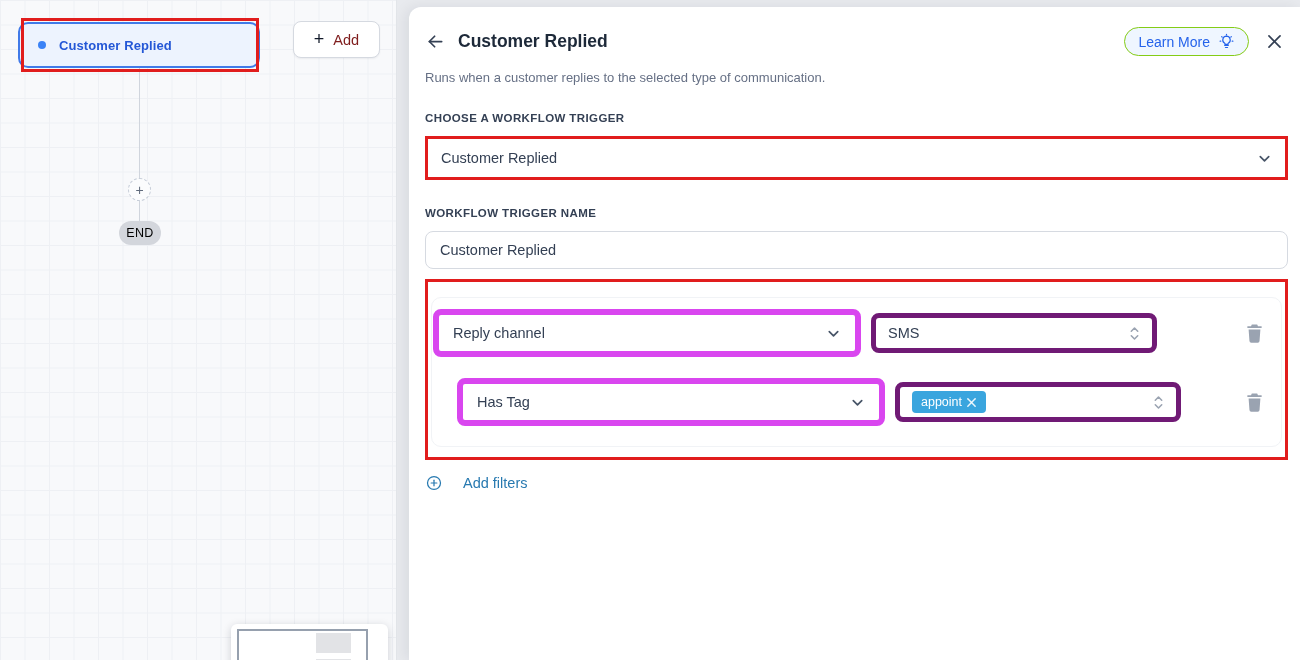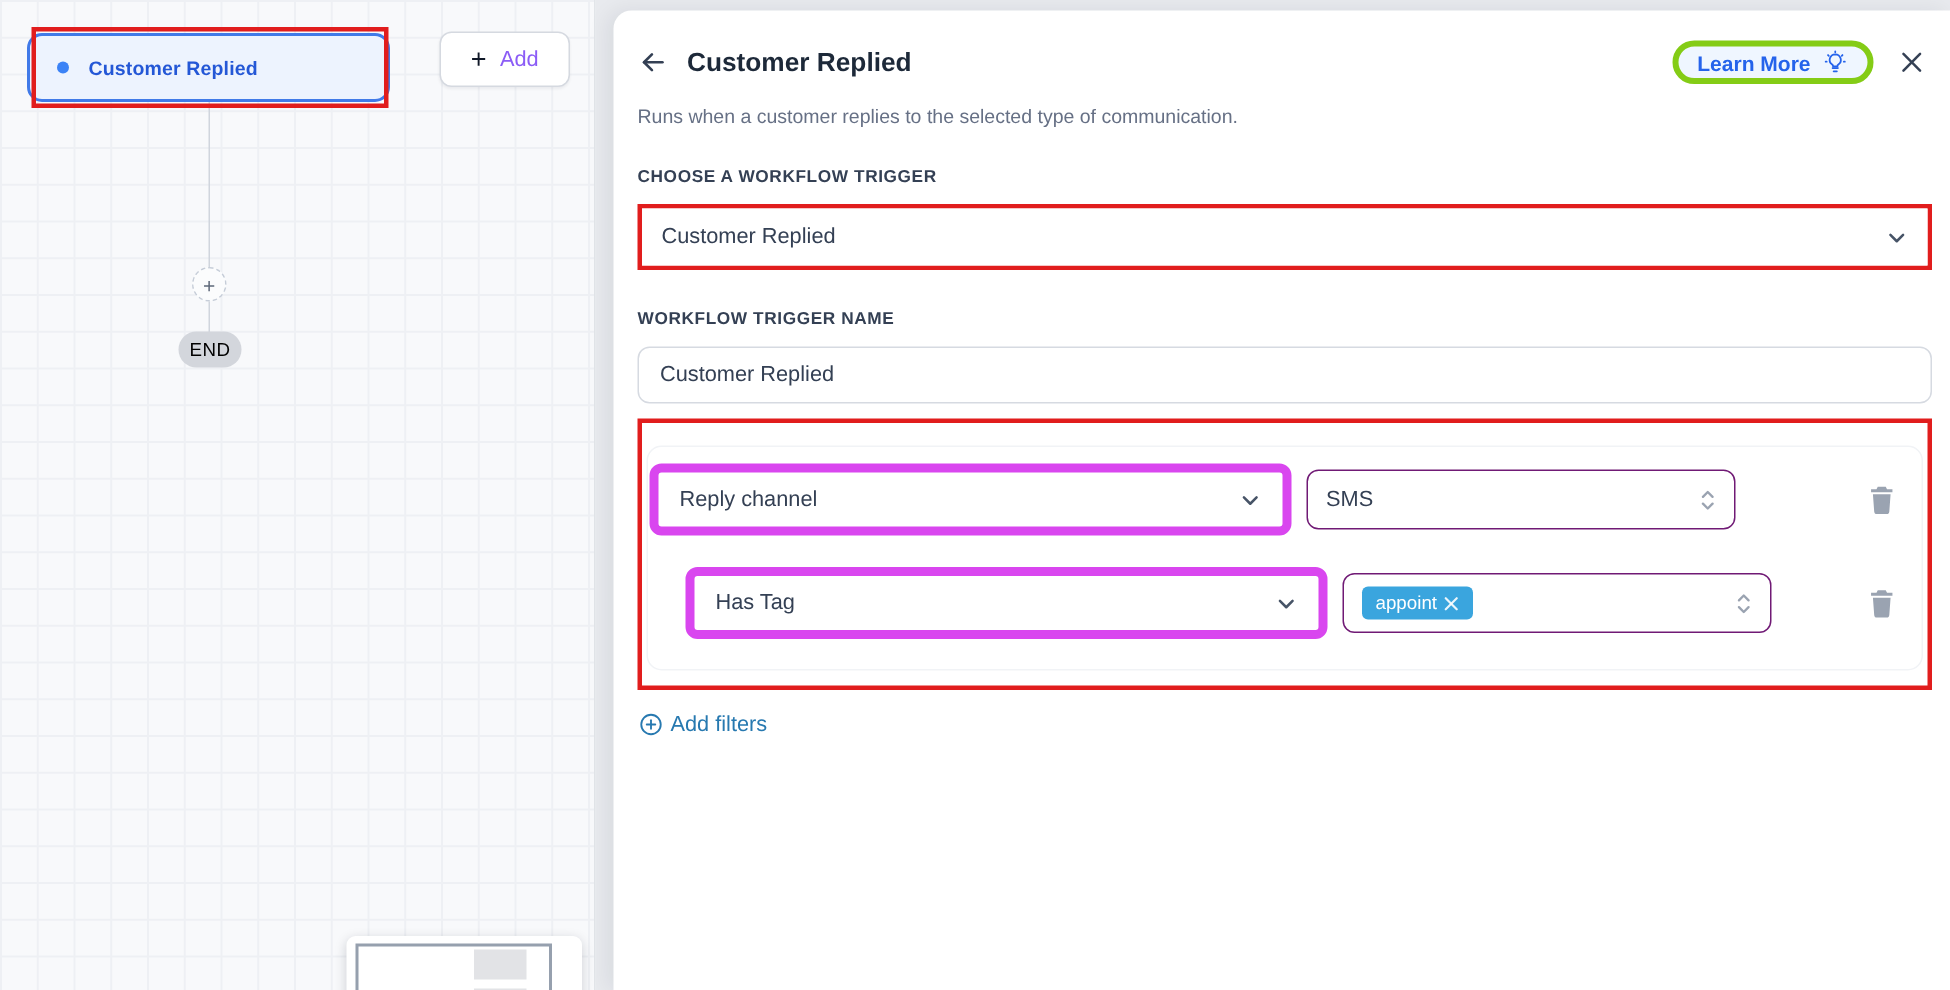--- a/index.html
+++ b/index.html
@@ -35,21 +35,21 @@
   .annotation { position: absolute; border: 3px solid #e11d1d; pointer-events: none; z-index: 30; }
   .anno-node { left: 21px; top: 18px; width: 238px; height: 54px; }
   .add-button {
     position: absolute; left: 293px; top: 21px; width: 87px; height: 37px;
     background: #ffffff; border: 1px solid #d5d9e0; border-radius: 8px;
     box-shadow: 0 1px 2px rgba(16,24,40,.06);
     display: flex; align-items: center; justify-content: center; gap: 9px;
     cursor: pointer;
   }
   .add-plus { font-size: 18px; font-weight: 400; color: #101828; line-height: 1; margin-top: -2px; }
-  .add-label { font-size: 14.5px; font-weight: 500; color: #8b5cf6; }
+  .add-label { font-size: 14.5px; font-weight: 500; color: #7f1d1d; }
   .plus-node {
     position: absolute; left: 128px; top: 178px; width: 23px; height: 23px;
     border: 1px dashed #c6cdd8; border-radius: 50%; background: #fbfcfd;
     color: #5f6a7b; font-size: 14px; display: flex; align-items: center; justify-content: center;
     cursor: pointer;
   }
   .end-node {
     position: absolute; left: 119px; top: 221px; width: 42px; height: 24px;
     background: #d3d6dc; border-radius: 12px; color: #000000;
     font-size: 12.5px; display: flex; align-items: center; justify-content: center;
@@ -71,22 +71,22 @@
     background: #ffffff; border-top-left-radius: 12px;
     box-shadow: -4px 0 14px rgba(16,24,40,.07);
     padding: 20px 12px 0 16px;
   }
   .panel-header { display: flex; align-items: center; }
   .back-btn { width: 24px; height: 24px; display: flex; align-items: center; color: #344054; cursor: pointer; }
   .panel-title { margin-left: 9px; font-size: 17.5px; font-weight: 600; color: #1d2939; }
   .header-spacer { flex: 1; }
   .learn-more-btn {
     display: flex; align-items: center; gap: 8px; padding: 5px 13px; height: 29px;
-    border: 4px solid #84cc16; border-radius: 15px; background: #eff6ff;
-    color: #2563eb; font-size: 14px; font-weight: 700; cursor: pointer;
+    border: 1px solid #84cc16; border-radius: 15px; background: #eff6ff;
+    color: #2563eb; font-size: 14px; font-weight: 400; cursor: pointer;
   }
   .close-btn { margin-left: 16px; margin-right: 4px; color: #344054; cursor: pointer; display: flex; align-items: center; }
   .panel-desc { margin-top: 14px; font-size: 13px; color: #667085; }
   .section-label {
     margin-top: 27px; font-size: 11.5px; font-weight: 700; color: #344054; letter-spacing: .4px;
   }
   .anno-box { border: 3px solid #e11d1d; }
   .trigger-select-wrap { margin-top: 12px; height: 44px; }
   .select-display {
     width: 100%; height: 100%; background: #fff;
@@ -102,32 +102,32 @@
   .filters-label { margin: 3px 0 0 5px; font-size: 11.5px; font-weight: 700; color: #344054; letter-spacing: .4px; }
   .filters-card { margin-top: 10px; border: 1px solid #f1f3f6; border-radius: 10px; padding: 11px 8px 20px 1px; }
   .filter-row { display: flex; align-items: center; }
   .filter-row + .filter-row { margin-top: 21px; padding-left: 24px; }
   .f-select {
     width: 428px; height: 48px; border: 6px solid #d946ef; border-radius: 8px; background: #fff;
     display: flex; align-items: center; justify-content: space-between; padding: 0 14px;
     font-size: 14.5px; color: #344054; cursor: pointer;
   }
   .v-select {
-    margin-left: 10px; width: 286px; height: 40px; border: 1px solid #701a75; border-radius: 8px;
+    margin-left: 10px; width: 286px; height: 40px; border: 5px solid #701a75; border-radius: 8px;
     background: #fff; display: flex; align-items: center; justify-content: space-between;
     padding: 0 12px; font-size: 14.5px; color: #344054; cursor: pointer;
   }
   .tag-chip {
     display: flex; align-items: center; gap: 4px; background: #3aa5de; color: #ffffff;
     font-size: 12.5px; padding: 5px 9px; border-radius: 4px; line-height: 1;
   }
   .tag-x { display: flex; align-items: center; cursor: pointer; }
   .trash-btn { margin-left: auto; margin-right: 9px; color: #9aa3b1; cursor: pointer; display: flex; }
   .add-filters {
-    margin-top: 15px; margin-left: 1px; display: inline-flex; align-items: center; gap: 5px;
+    margin-top: 15px; margin-left: 1px; display: inline-flex; align-items: center; gap: 21px;
     color: #2779b0; font-size: 14.5px; cursor: pointer;
   }
   .icon { display: inline-flex; align-items: center; justify-content: center; }
 </style>
 </head>
 <body>
 
 <div id="root">
 
   <div class="canvas">

